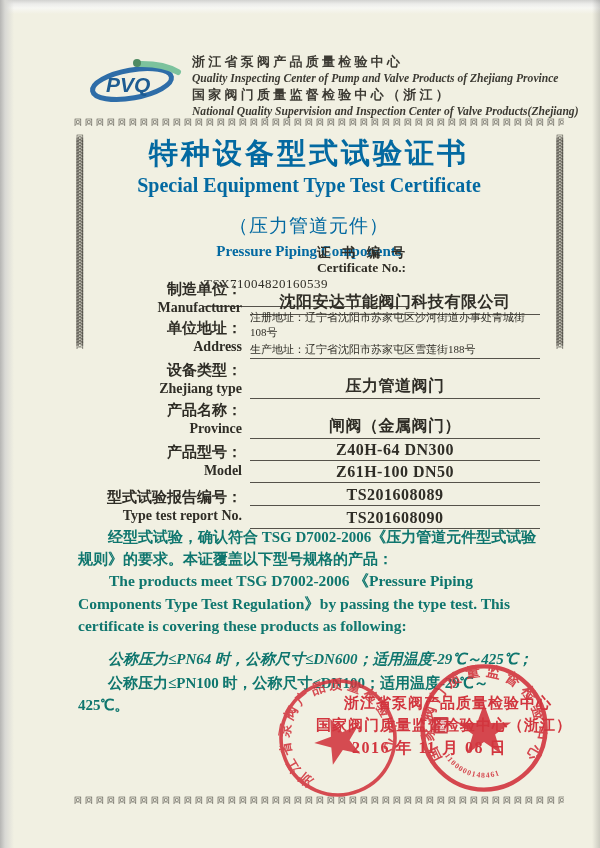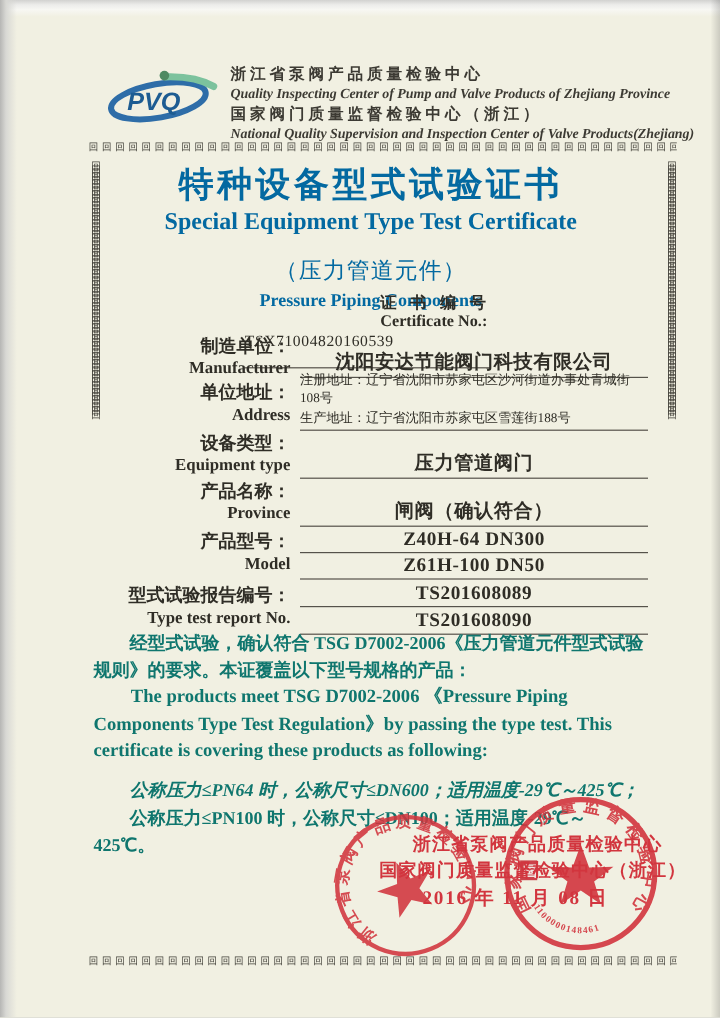--- a/index.html
+++ b/index.html
@@ -147,34 +147,34 @@
         </div>
         <div class="vcell grow">
           <span class="vsmall">生产地址：辽宁省沈阳市苏家屯区雪莲街188号</span>
         </div>
       </div>
     </div>
 
     <div class="row" style="height:40px">
       <div class="lab2">
         <div class="zh">设备类型：</div>
-        <div class="en">Equipment type</div>
+        <div class="en">Zhejiang type</div>
       </div>
       <div class="vals">
           <div class="vcell grow">压力管道阀门</div>
         </div>
     </div>
 
     <div class="row" style="height:40px">
       <div class="lab2">
         <div class="zh">产品名称：</div>
         <div class="en">Province</div>
       </div>
       <div class="vals">
-          <div class="vcell grow">闸阀（确认符合）</div>
+          <div class="vcell grow">闸阀（金属阀门）</div>
         </div>
     </div>
 
     <div class="row" style="height:44px">
       <div class="lab2">
         <div class="zh">产品型号：</div>
         <div class="en">Model</div>
       </div>
       <div class="vals">
         <div class="vcell grow">Z40H-64  DN300</div>

